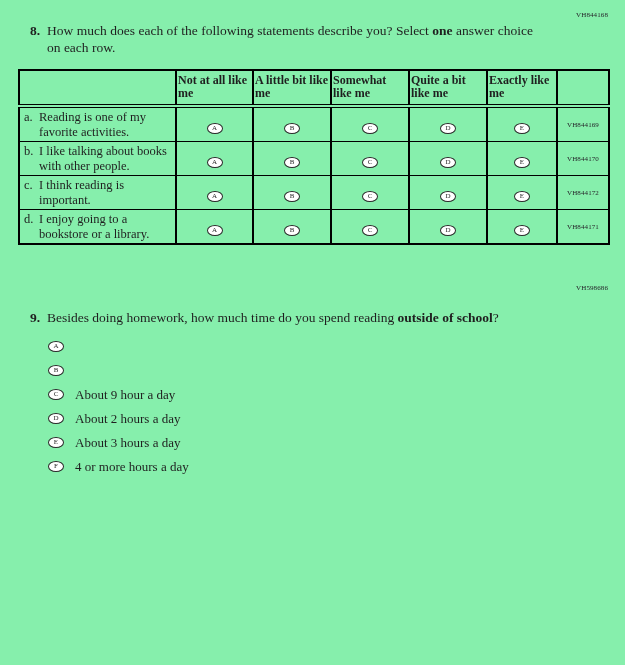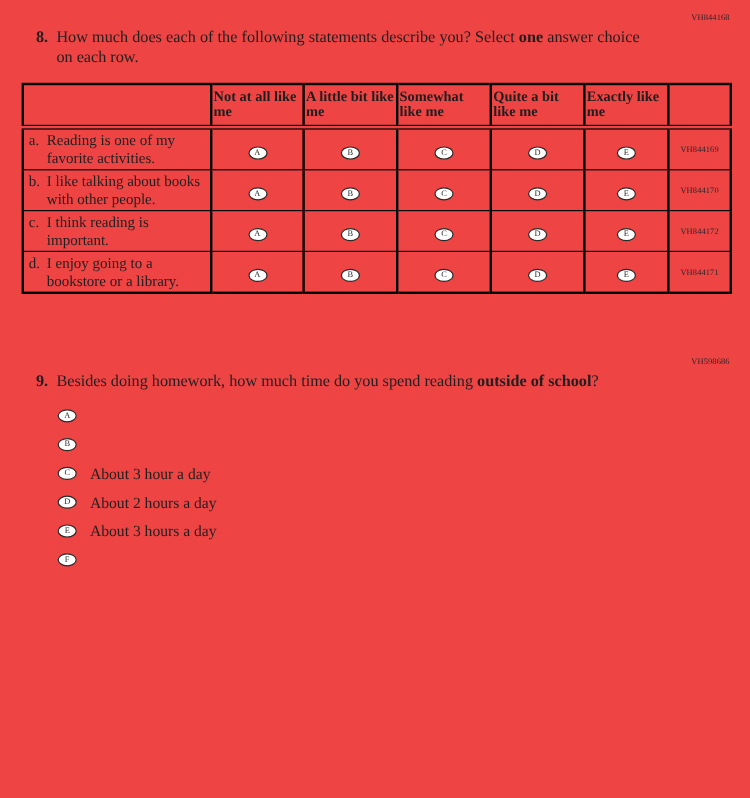--- a/index.html
+++ b/index.html
@@ -2,31 +2,31 @@
 <html><head>
 <meta charset="utf-8">
 <style>
   html, body { margin: 0; padding: 0; }
   body {
     width: 625px; height: 665px;
     background: #ffffff;
     font-family: "Liberation Serif", serif;
     color: #1f1f1f;
   }
-  .page { position: relative; width: 625px; height: 665px; background: #ef4444; overflow: hidden; }
+  .page { position: relative; width: 625px; height: 665px; background: #86efac; overflow: hidden; }
 
   
   .acc-code {
     position: absolute;
     font-size: 7px;
     color: #26262b;
     letter-spacing: 0.1px;
   }
   .acc-q8 { top: 11px; right: 17px; }
-  .acc-q9 { top: 297px; right: 17px; }
+  .acc-q9 { top: 284px; right: 17px; }
 
   
   .question-row { position: absolute; display: flex; left: 30px; }
   .q8-row { top: 23px; }
   .q9-row { top: 310px; }
   .qnum { font-weight: bold; font-size: 13.5px; line-height: 16.5px; flex: none; width: 17px; }
   .qtext { margin: 0; font-size: 13.5px; line-height: 16.5px; }
   .q8-text { width: 486px; text-align: justify; }
   .q9-text { width: 540px; }
 
@@ -189,28 +189,29 @@
 
   <div class="q9-options">
     <div class="q9-option">
       <span class="oval"><span>A</span></span>
     </div>
     <div class="q9-option">
       <span class="oval"><span>B</span></span>
     </div>
     <div class="q9-option">
       <span class="oval"><span>C</span></span>
-      <span class="opt-label">About 3 hour a day</span>
+      <span class="opt-label">About 9 hour a day</span>
     </div>
     <div class="q9-option">
       <span class="oval"><span>D</span></span>
       <span class="opt-label">About 2 hours a day</span>
     </div>
     <div class="q9-option">
       <span class="oval"><span>E</span></span>
       <span class="opt-label">About 3 hours a day</span>
     </div>
     <div class="q9-option">
       <span class="oval"><span>F</span></span>
+      <span class="opt-label">4 or more hours a day</span>
     </div>
   </div>
 
 </div>
 
 </body></html>

